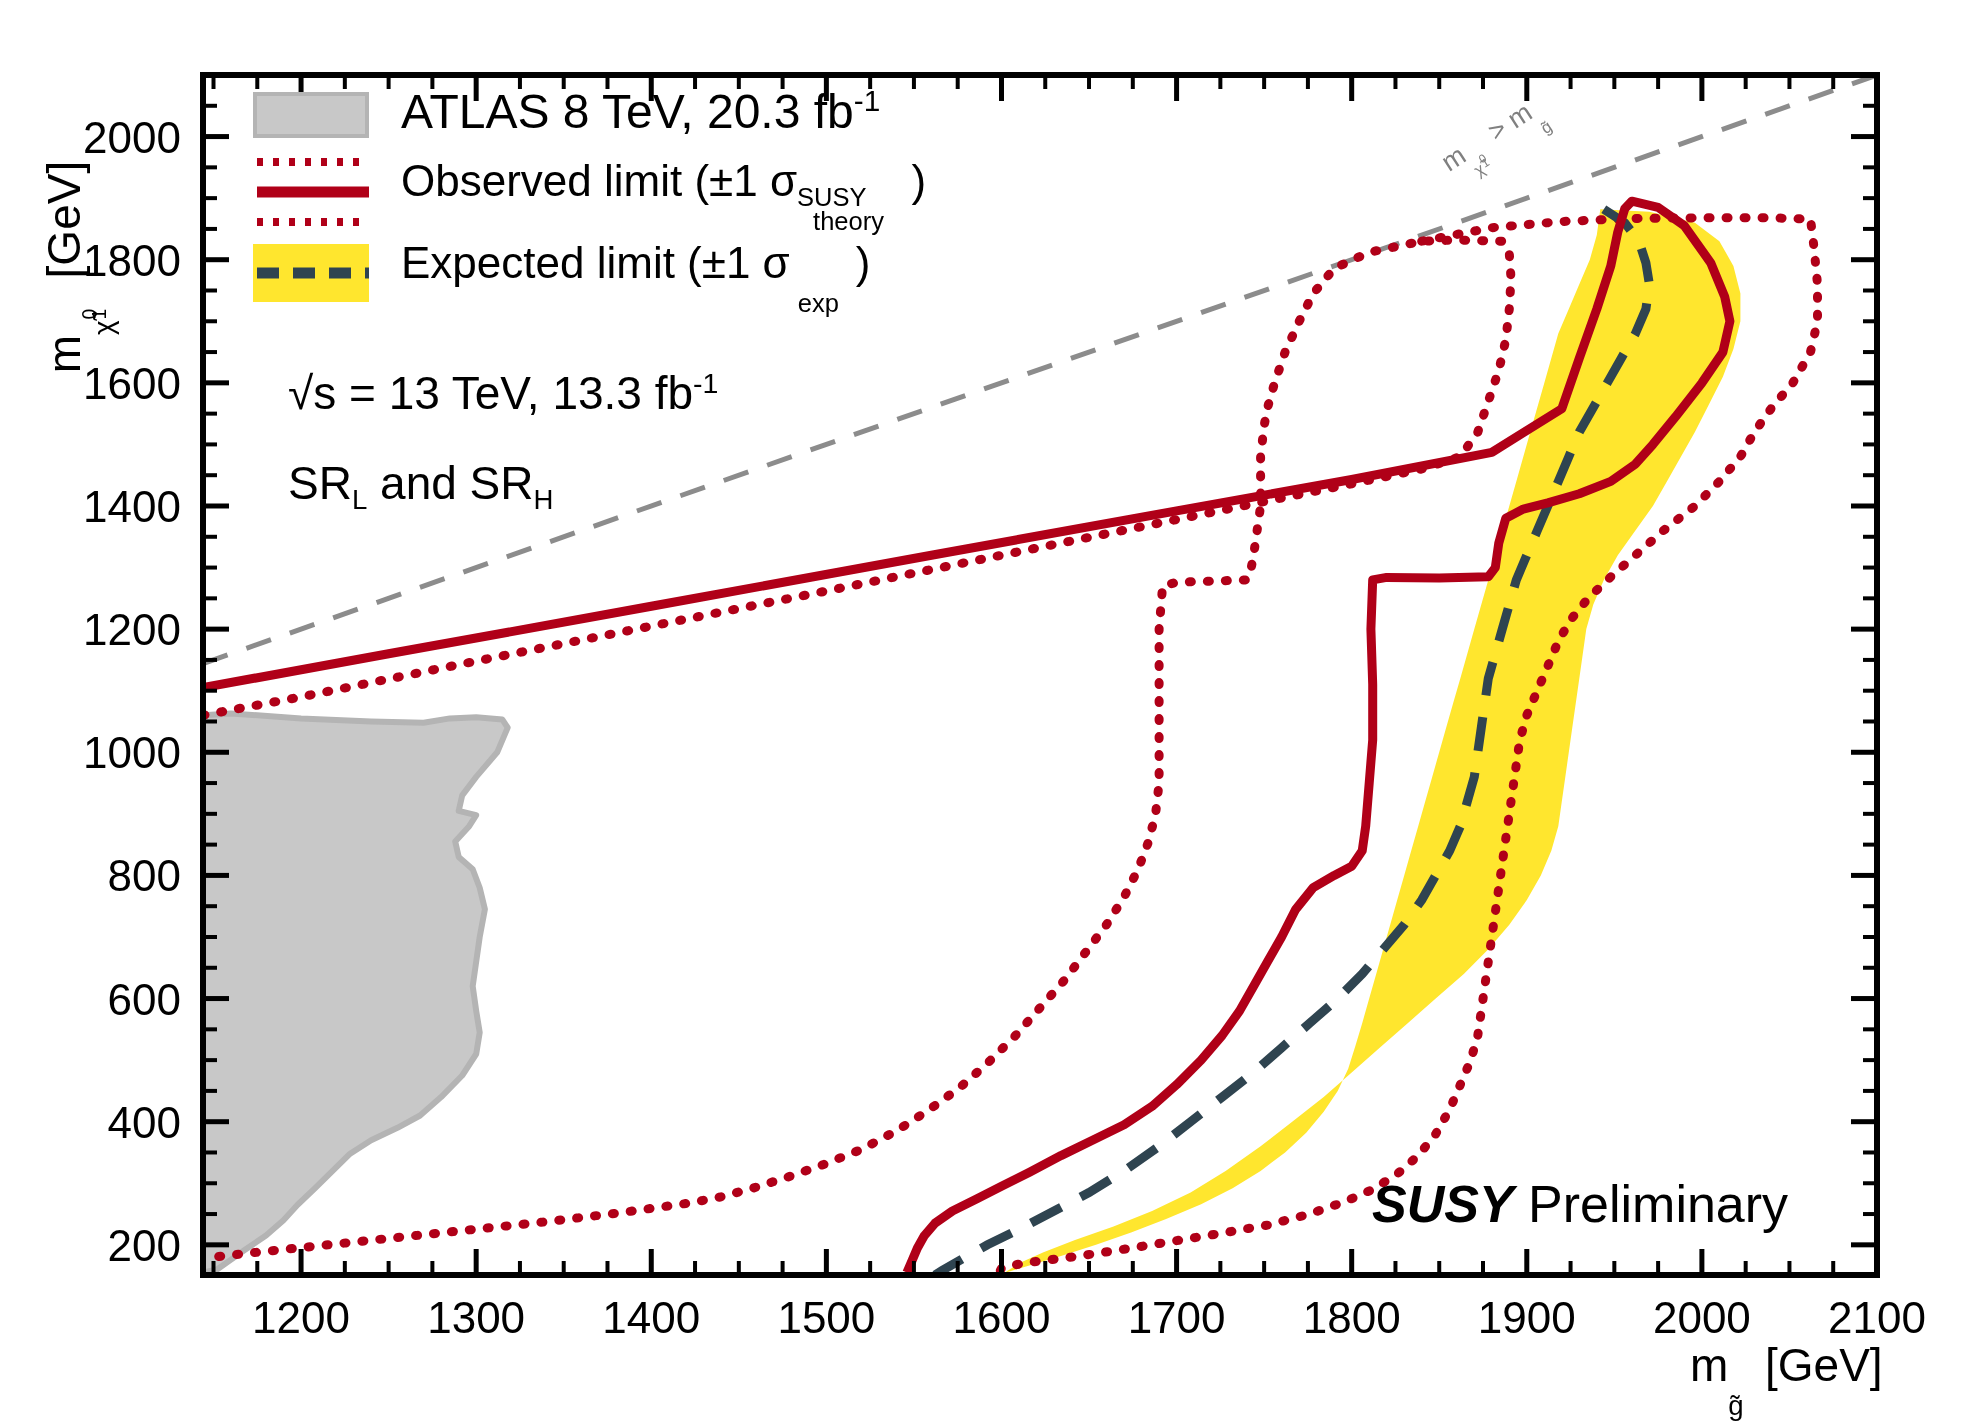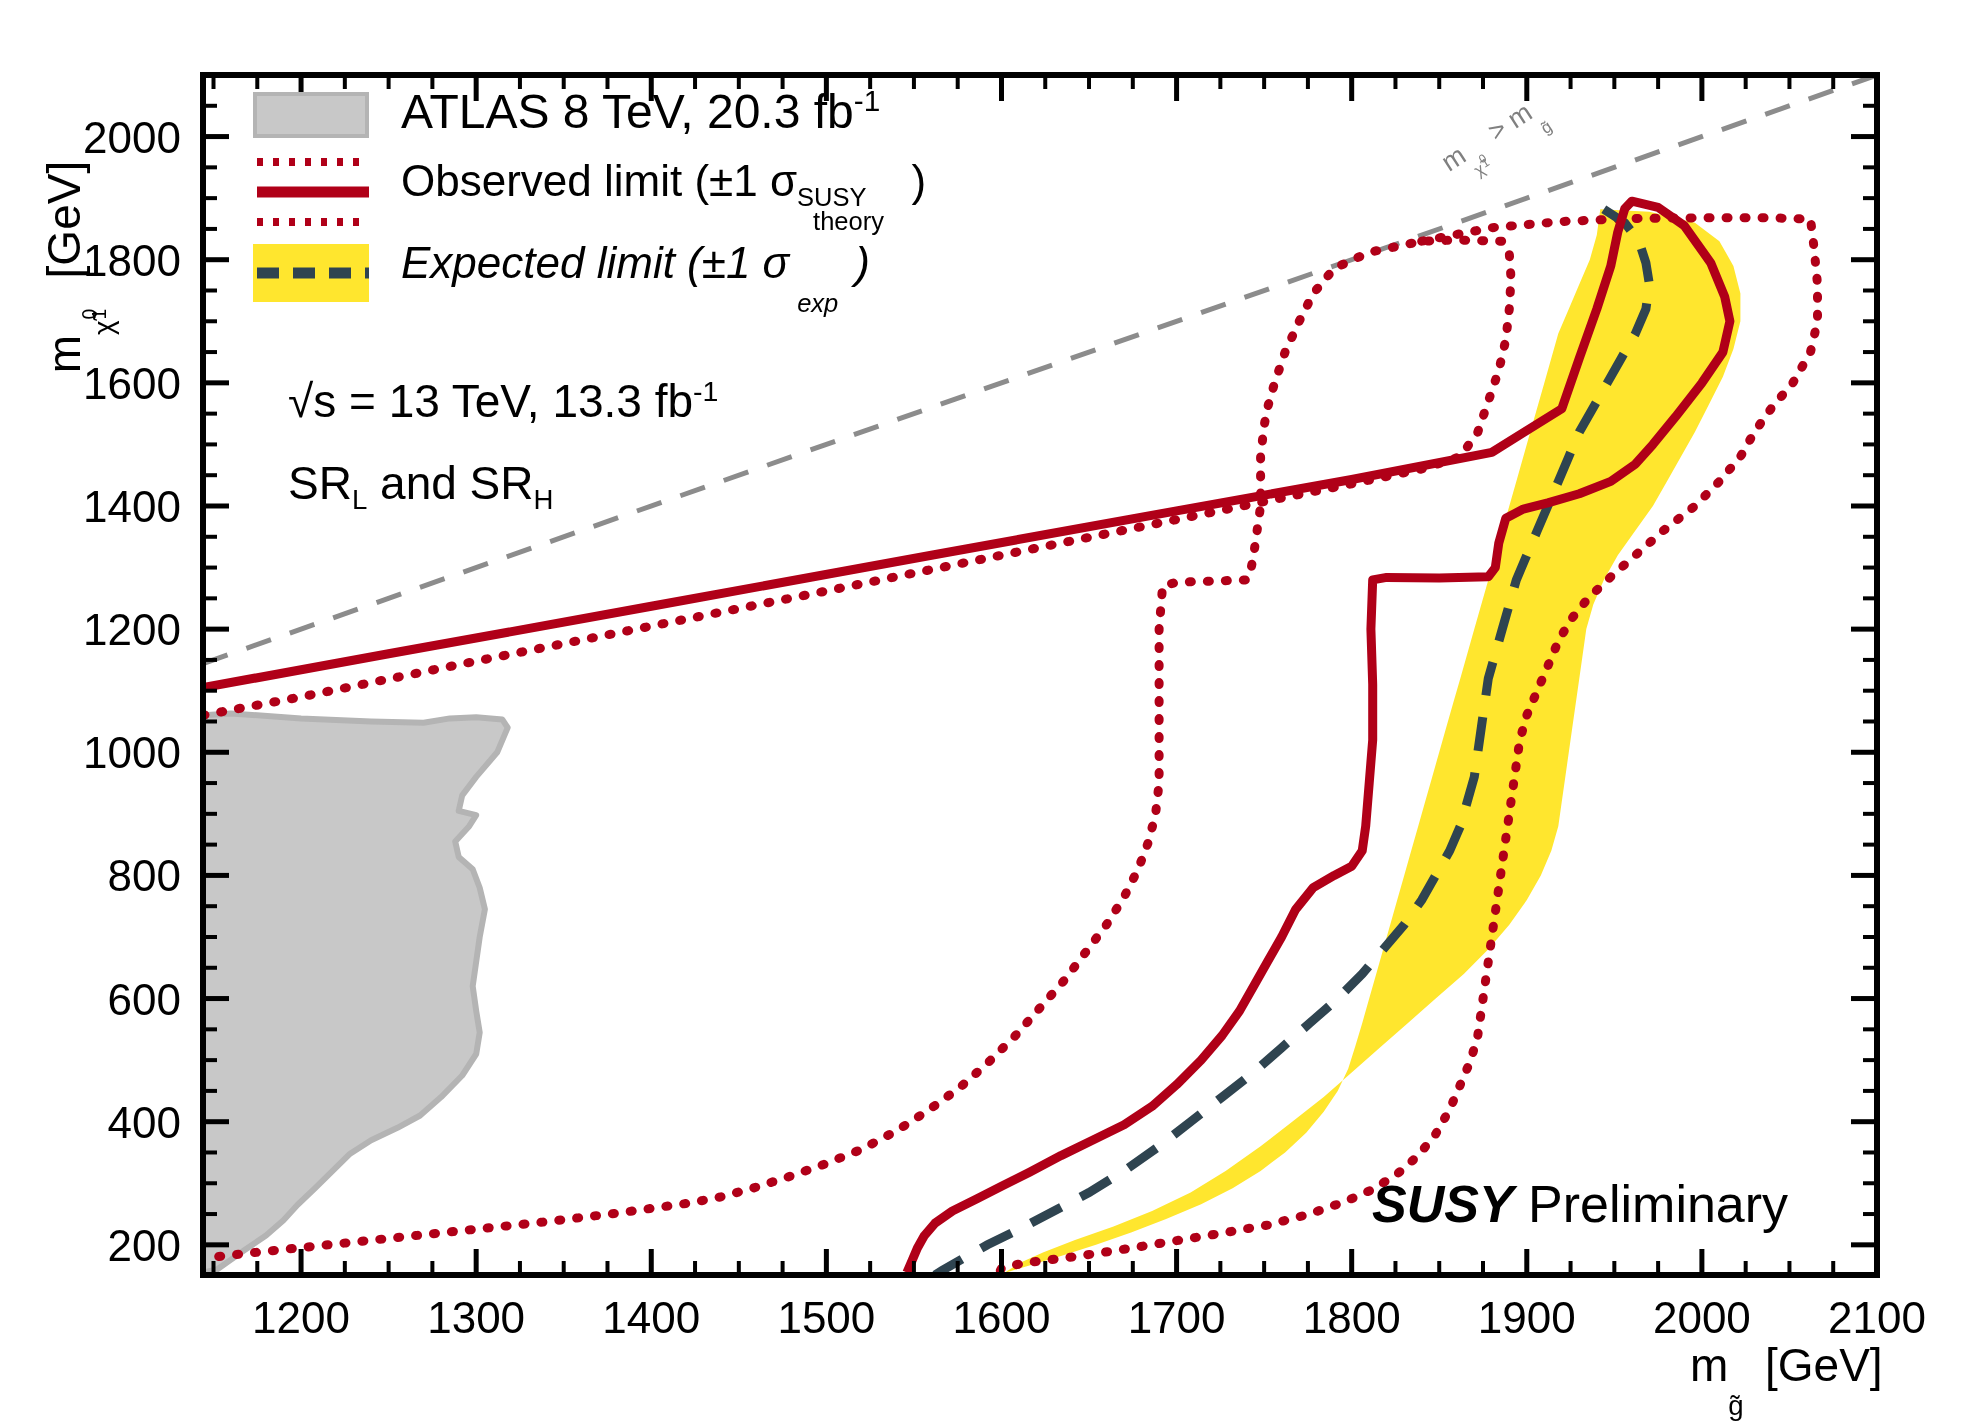--- a/index.html
+++ b/index.html
@@ -235,32 +235,32 @@
       <svg width="124" height="82" style="position:absolute;left:-2px;top:2px;">
         <line x1="6" y1="12" x2="118" y2="12" stroke="#b00018" stroke-width="8" stroke-dasharray="6 10" stroke-linecap="butt"></line>
         <line x1="6" y1="42" x2="118" y2="42" stroke="#b00018" stroke-width="11"></line>
         <line x1="6" y1="72" x2="118" y2="72" stroke="#b00018" stroke-width="8" stroke-dasharray="6 10" stroke-linecap="butt"></line>
       </svg>
       <div style="position:absolute;left:148px;top:8px;font-size:44px;white-space:nowrap;">
         <span>Observed limit (±1 σ</span><span style="display:inline-block;position:relative;width:2.6em;vertical-align:baseline;"><span style="position:absolute;left:0;top:-0.52em;font-size:0.58em;white-space:nowrap;">SUSY</span><span style="position:absolute;left:0;top:0.44em;font-size:0.58em;white-space:nowrap;margin-left:16px;">theory</span></span><span>)</span>
       </div>
     </div>
 
-    <div style="position:relative;height:76px;margin-top:6px;font-style:italic;">
+    <div style="position:relative;height:76px;margin-top:6px;">
       <div style="position:absolute;left:0;top:4px;width:116px;height:58px;background:#ffe62e;"></div>
       <svg width="124" height="68" style="position:absolute;left:0;top:0;">
         <line x1="4" y1="33" x2="116" y2="33" stroke="#2f4450" stroke-width="11" stroke-dasharray="22 14"></line>
       </svg>
       <div style="position:absolute;left:148px;top:-2px;font-size:44px;white-space:nowrap;">
         <span>Expected limit (±1 σ</span><span style="display:inline-block;position:relative;width:1.5em;vertical-align:baseline;"><span style="position:absolute;left:8px;top:0.44em;font-size:0.58em;white-space:nowrap;">exp</span></span><span>)</span>
       </div>
     </div>
   </div>
 
-  <div style="position:absolute;left:288px;top:366px;font-size:46px;white-space:nowrap;margin-top:8px;">
+  <div style="position:absolute;left:288px;top:366px;font-size:46px;white-space:nowrap;">
     <span>√s = 13 TeV, 13.3 fb</span><span style="font-size:0.62em;vertical-align:super;">-1</span>
   </div>
 
   <div style="position:absolute;left:288px;top:456px;font-size:46px;white-space:nowrap;">
     <span>SR</span><span style="font-size:0.60em;vertical-align:sub;">L</span><span> and SR</span><span style="font-size:0.60em;vertical-align:sub;">H</span>
   </div>
 
   <div style="position:absolute;left:1436px;top:152px;font-size:27px;color:#808080;white-space:nowrap;transform:rotate(-33deg);transform-origin:left top;">
     <span>m</span><span style="display:inline-block;position:relative;width:0.95em;"><span style="position:absolute;left:0;top:0.30em;font-size:0.62em;">χ̃</span><span style="position:absolute;left:0.82em;top:0.46em;font-size:0.44em;">1</span><span style="position:absolute;left:0.82em;top:-0.02em;font-size:0.44em;">0</span></span><span> &gt; m</span><span style="display:inline-block;position:relative;width:0.55em;"><span style="position:absolute;left:0;top:0.34em;font-size:0.62em;">g̃</span></span>
   </div>

